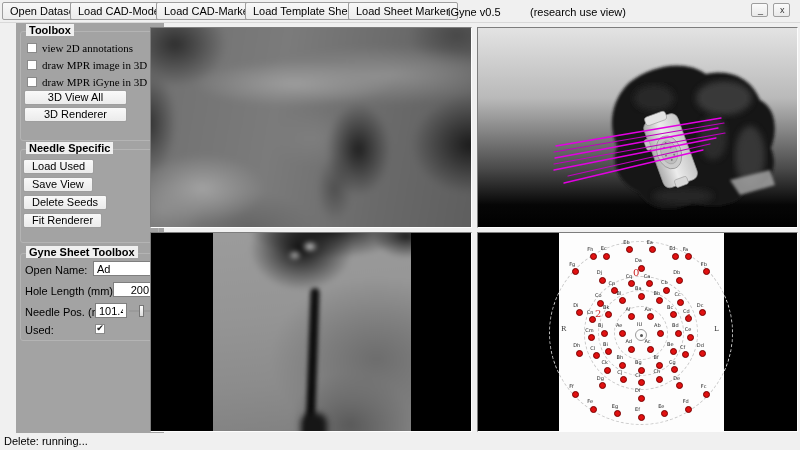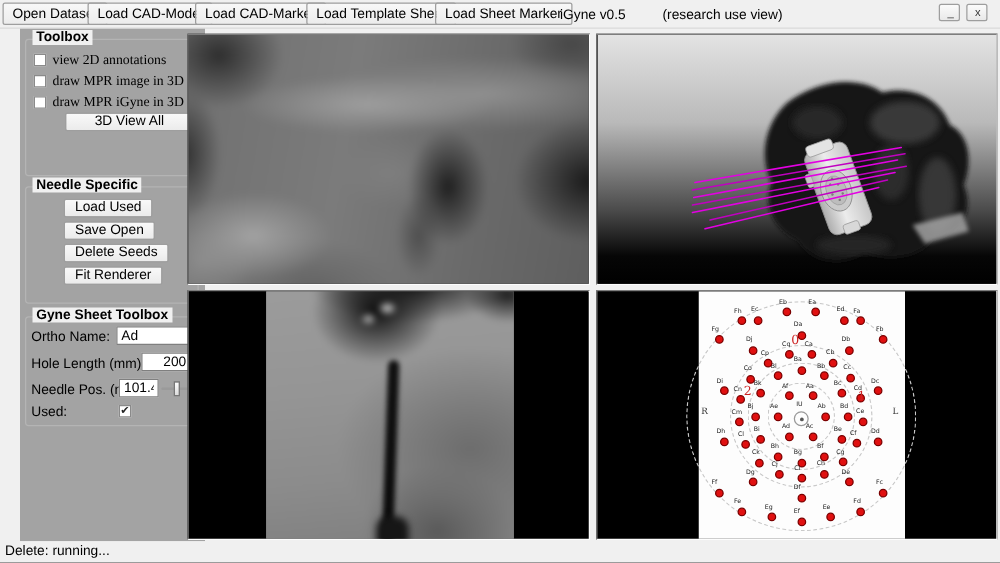--- a/index.html
+++ b/index.html
@@ -26,21 +26,21 @@
   .sidebar{position:absolute;left:16px;top:23px;width:148px;height:410px;background:#a3a3a3;}
   .groupbox{position:absolute;left:4px;width:139px;border:1px solid #b4b4b4;border-radius:3px;}
   .gb-title{position:absolute;top:-8px;left:5px;background:#f0f0f0;padding:0 3px;font-weight:bold;font-size:11px;}
   .chk-row{position:absolute;left:6px;height:12px;display:flex;align-items:center;gap:5px;font-family:Liberation Serif, serif;}
   .chk{width:10px;height:10px;background:#fff;border:1px solid #8a8a8a;font-size:9px;line-height:9px;text-align:center;color:#222;flex:0 0 auto;}
   .chk.checked::after{content:"✔";display:block;margin-top:-1px;}
   .chk-label{white-space:nowrap;font-size:11px;}
   .side-btn{
     position:absolute;height:15px;background:linear-gradient(#f9f9f9,#ebebeb);
     border:1px solid #9e9e9e;border-radius:2px;font-size:11px;line-height:13px;text-align:center;
-    font-family:"Liberation Sans",sans-serif;padding:0 8px;white-space:nowrap;margin-left:28px;
+    font-family:"Liberation Sans",sans-serif;padding:0 8px;white-space:nowrap;
   }
   .wide{left:3px;width:103px;}
   .field-label{position:absolute;font-size:11px;white-space:nowrap;}
   .field-input{
     position:absolute;height:15px;background:#fff;border:1px solid #7f7f7f;
     font-family:"Liberation Sans",sans-serif;font-size:11px;padding:0 3px;
   }
   .slider-track{position:absolute;height:2px;background:#9a9a9a;border-radius:1px;}
   .slider-handle{position:absolute;top:-5px;width:5px;height:12px;background:linear-gradient(#fdfdfd,#dcdcdc);border:1px solid #777;}
   
@@ -122,33 +122,34 @@
       </div>
       <div class="chk-row" style="top:27px">
         <span class="chk"></span>
         <span class="chk-label">draw MPR image in 3D</span>
       </div>
       <div class="chk-row" style="top:44px">
         <span class="chk"></span>
         <span class="chk-label">draw MPR iGyne in 3D</span>
       </div>
       <button class="side-btn wide" style="top:58px">3D View All</button>
+      <button class="side-btn wide" style="top:75px">3D Renderer</button>
     </div>
 
     <div class="groupbox" style="top:126px;height:94px">
       <span class="gb-title">Needle Specific</span>
       <button class="side-btn" style="left:2px;top:9px">Load Used</button>
-      <button class="side-btn" style="left:2px;top:27px">Save Open</button>
+      <button class="side-btn" style="left:2px;top:27px">Save View</button>
       <button class="side-btn" style="left:2px;top:45px">Delete Seeds</button>
       <button class="side-btn" style="left:2px;top:63px">Fit Renderer</button>
     </div>
 
     <div class="groupbox" style="top:230px;height:88px">
       <span class="gb-title">Gyne Sheet Toolbox</span>
-      <span class="field-label" style="left:4px;top:10px">Ortho Name:</span>
+      <span class="field-label" style="left:4px;top:10px">Open Name:</span>
       <input class="field-input" style="left: 72px; top: 7px; width: 62px;" value="Ad">
       <span class="field-label" style="left:4px;top:31px">Hole Length  (mm):</span>
       <input class="field-input" style="left: 92px; top: 28px; width: 40px; text-align: right;" value="200">
       <span class="field-label" style="left:4px;top:52px">Needle Pos. (mm):</span>
       <input class="field-input" style="left: 74px; top: 49px; width: 32px;" value="101.4">
       <div class="slider-track" style="left:108px;top:56px;width:28px">
         <div class="slider-handle" id="needle-slider-handle" style="left: calc(42% - 2px);"></div>
       </div>
       <span class="field-label" style="left:4px;top:70px">Used:</span>
       <div class="chk-row" style="left:74px;top:69px">

